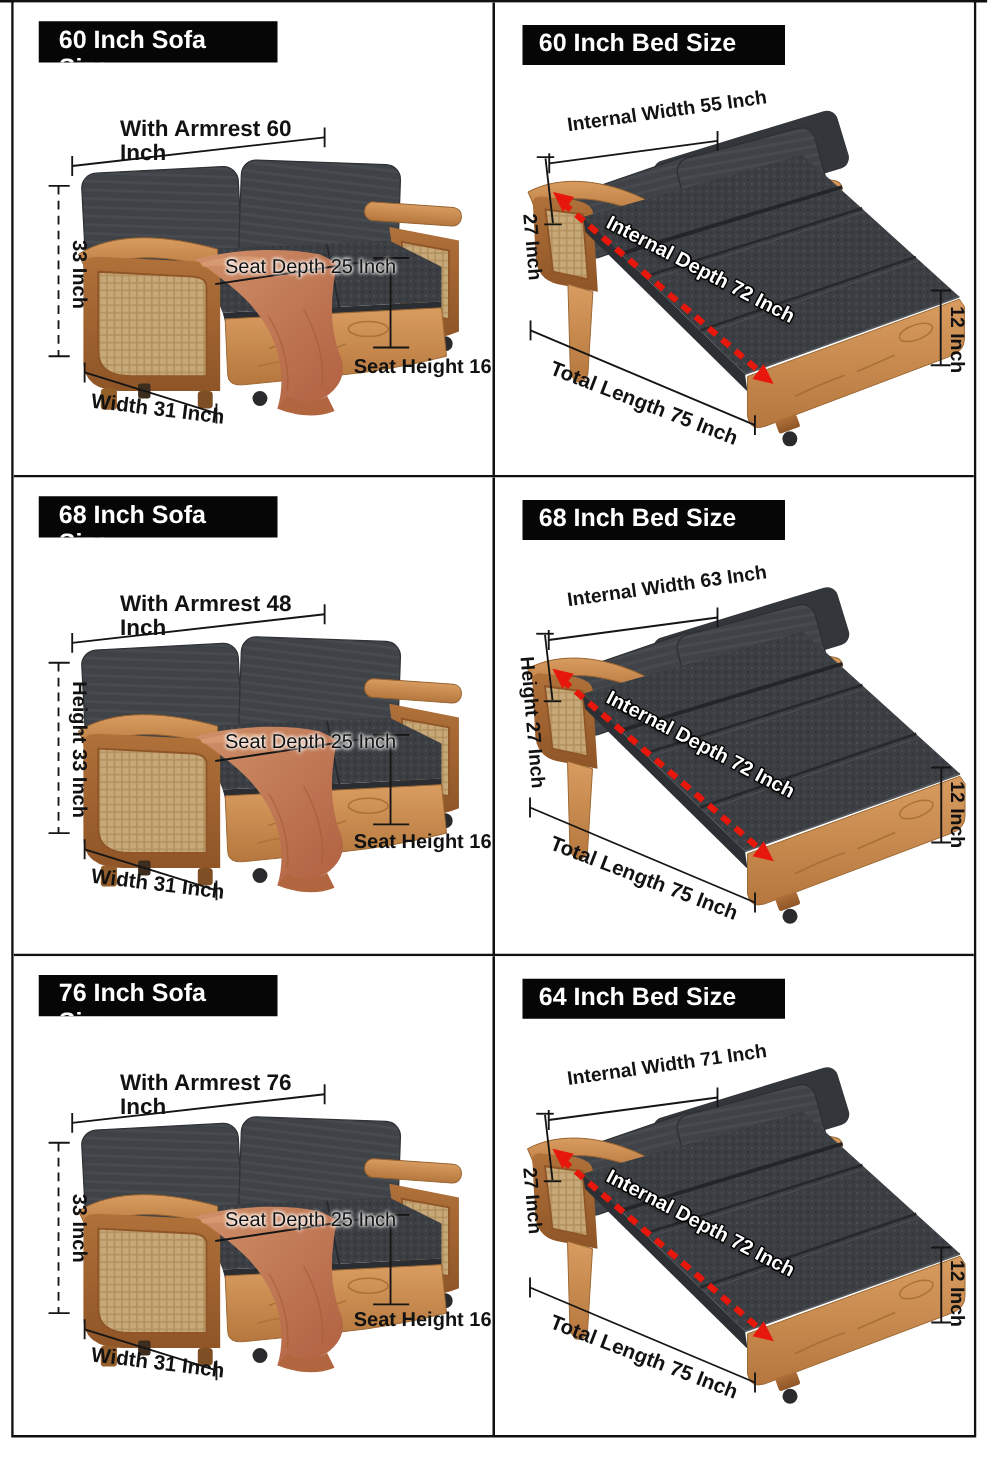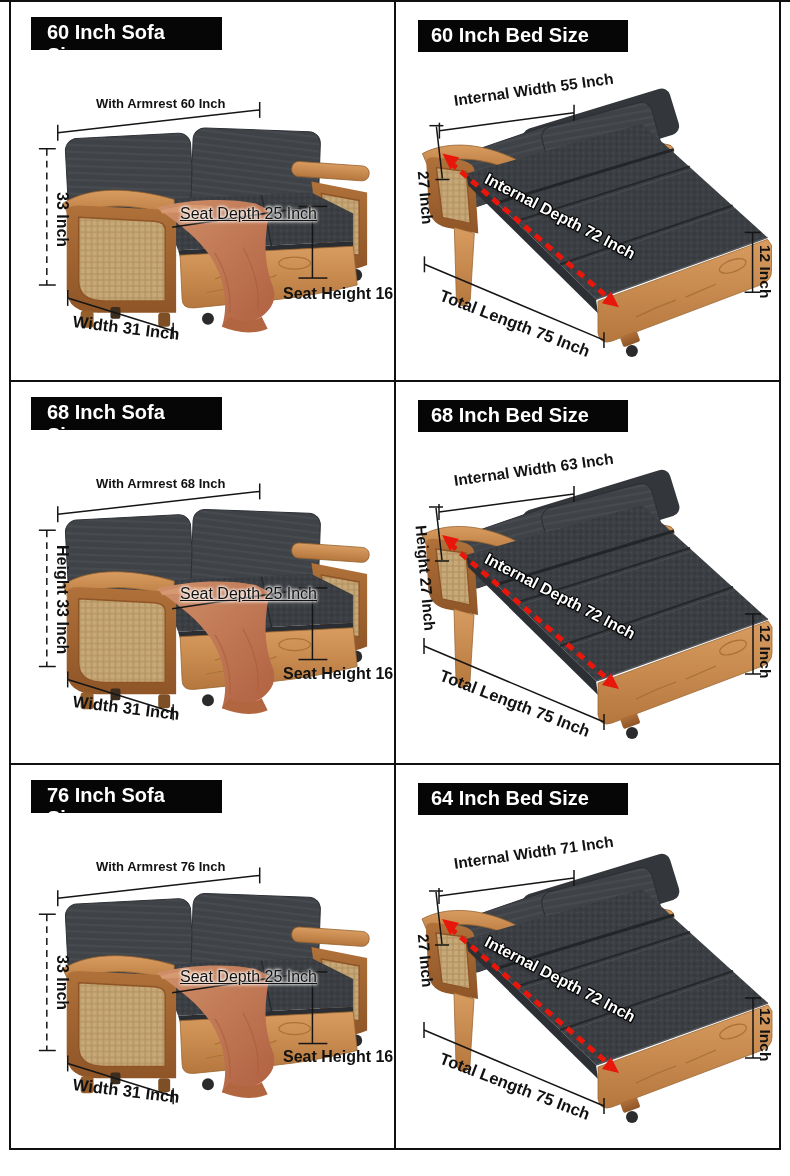--- a/index.html
+++ b/index.html
@@ -13,25 +13,25 @@
   .cell.colL{border-right:2px solid #101010;}
   .cell.rowA,.cell.rowB{border-bottom:2px solid #101010;}
   .art{position:absolute;left:0;top:0;width:100%;height:100%;}
   .banner{position:absolute;background:#060606;color:#ffffff;font-weight:700;overflow:hidden;}
   .banner.sofa{left:20px;top:15px;width:191px;height:33px;font-size:20px;line-height:23px;
                padding:4px 30px 0 16px;box-sizing:border-box;}
   .banner.bed{left:22px;top:18px;width:210px;height:32px;font-size:20px;line-height:28px;
               padding:1px 0 0 13px;box-sizing:border-box;white-space:nowrap;}
   .lab{position:absolute;color:#121212;}
   
-  .armrest{left:85px;top:92px;width:152px;font-size:13px;line-height:19px;font-weight:700;}
+  .armrest{left:85px;top:92px;width:152px;font-size:18px;line-height:19px;font-weight:700;}
   .sofa-h{left:42px;top:148px;height:140px;writing-mode:vertical-rl;text-align:center;
           font-size:16px;font-weight:700;white-space:nowrap;}
   .seatdepth{left:150px;top:203px;width:175px;text-align:center;font-size:16px;font-weight:500;
-          white-space:nowrap;text-shadow:0 0 3px #fff,0 0 3px #fff,0 0 4px #fff;text-decoration:underline;}
+          white-space:nowrap;text-shadow:0 0 3px #fff,0 0 3px #fff,0 0 4px #fff;}
   .seatheight{left:272px;top:283px;font-size:16px;font-weight:600;white-space:nowrap;}
   .sofa-w{left:62px;top:310px;font-size:16.5px;font-weight:700;white-space:nowrap;
           transform:rotate(7deg);transform-origin:left center;}
   
   .intwidth{left:58px;top:90px;font-size:15.5px;font-weight:600;white-space:nowrap;
           transform:rotate(-8deg);transform-origin:left center;}
   .bed-h{left:20px;top:140px;height:112px;writing-mode:vertical-rl;text-align:center;
           font-size:15.5px;font-weight:700;white-space:nowrap;
           transform:rotate(-5deg);transform-origin:center center;}
   .intdepth{left:94px;top:168px;font-size:16px;font-weight:600;white-space:nowrap;color:#fff;
@@ -208,21 +208,21 @@
       <div class="lab totlen">Total Length 75 Inch</div>
       <div class="lab bed12">12 Inch</div>
     </div>
 
     <div class="cell colL rowB">
       <svg class="art" viewBox="0 0 385 379">
         <use href="#sofa-art" xlink:href="#sofa-art"></use>
           <use href="#sofa-dim" xlink:href="#sofa-dim"></use>
       </svg>
       <div class="banner sofa">68 Inch Sofa Size</div>
-      <div class="lab armrest">With Armrest 68 Inch</div>
+      <div class="lab armrest">With Armrest 48 Inch</div>
       <div class="lab sofa-h">Height 33 Inch</div>
       <div class="lab seatdepth">Seat Depth 25 Inch</div>
       <div class="lab seatheight">Seat Height 16 Inch</div>
       <div class="lab sofa-w">Width 31 Inch</div>
     </div>
     <div class="cell rowB">
       <svg class="art" viewBox="0 0 383 379">
         <use href="#bed-art" xlink:href="#bed-art"></use>
           <use href="#bed-arrow" xlink:href="#bed-arrow"></use>
           <use href="#bed-dim" xlink:href="#bed-dim"></use>

